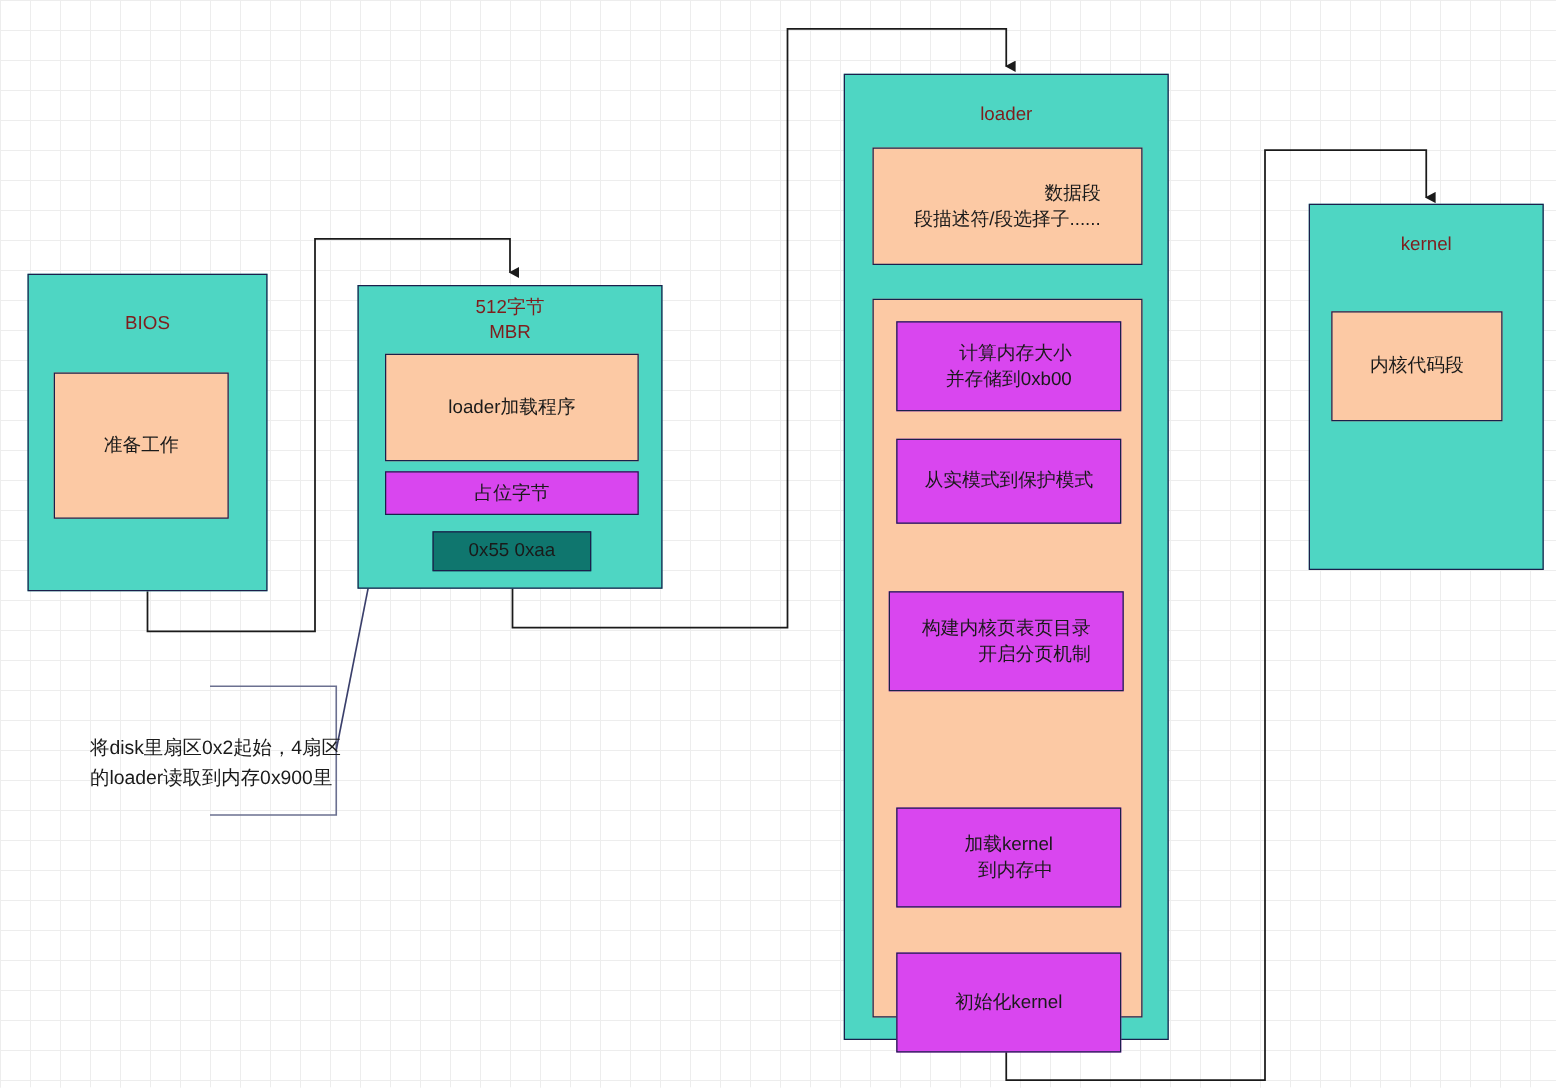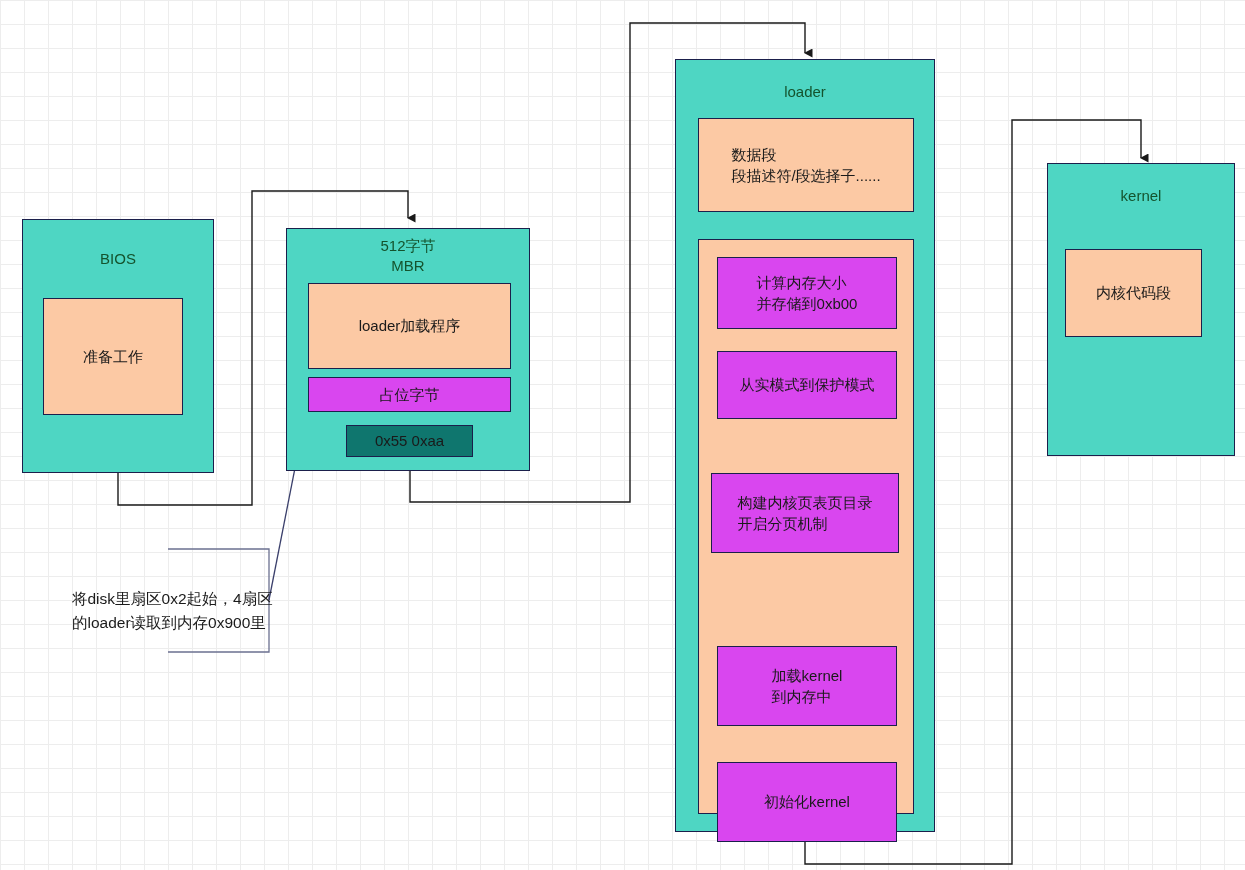--- a/index.html
+++ b/index.html
@@ -30,33 +30,33 @@
     flex-direction: column;
     align-items: center;
   }
   .teal  { background: #4ed6c3; }
   .peach { background: #fcc9a4; }
   .cream { background: #d946ef; }
   .salmon{ background: #0f766e; }
 
   .box-title {
     font-size: 15px;
-    color: #14532d;
+    color: #7f1d1d;
     text-align: center;
     line-height: 1.32;
     white-space: pre-line;
     user-select: none;
   }
   .centered-label {
     position: absolute;
     left: 0; right: 0; top: 0; bottom: 0;
     display: flex;
     align-items: center;
     justify-content: center;
-    text-align: left;
+    text-align: right;
     font-size: 15px;
     color: #1a1a1a;
     line-height: 1.42;
     white-space: pre-line;
     padding: 2px 6px;
     box-sizing: border-box;
     user-select: none;
   }
   #svg-layer {
     position: absolute;

